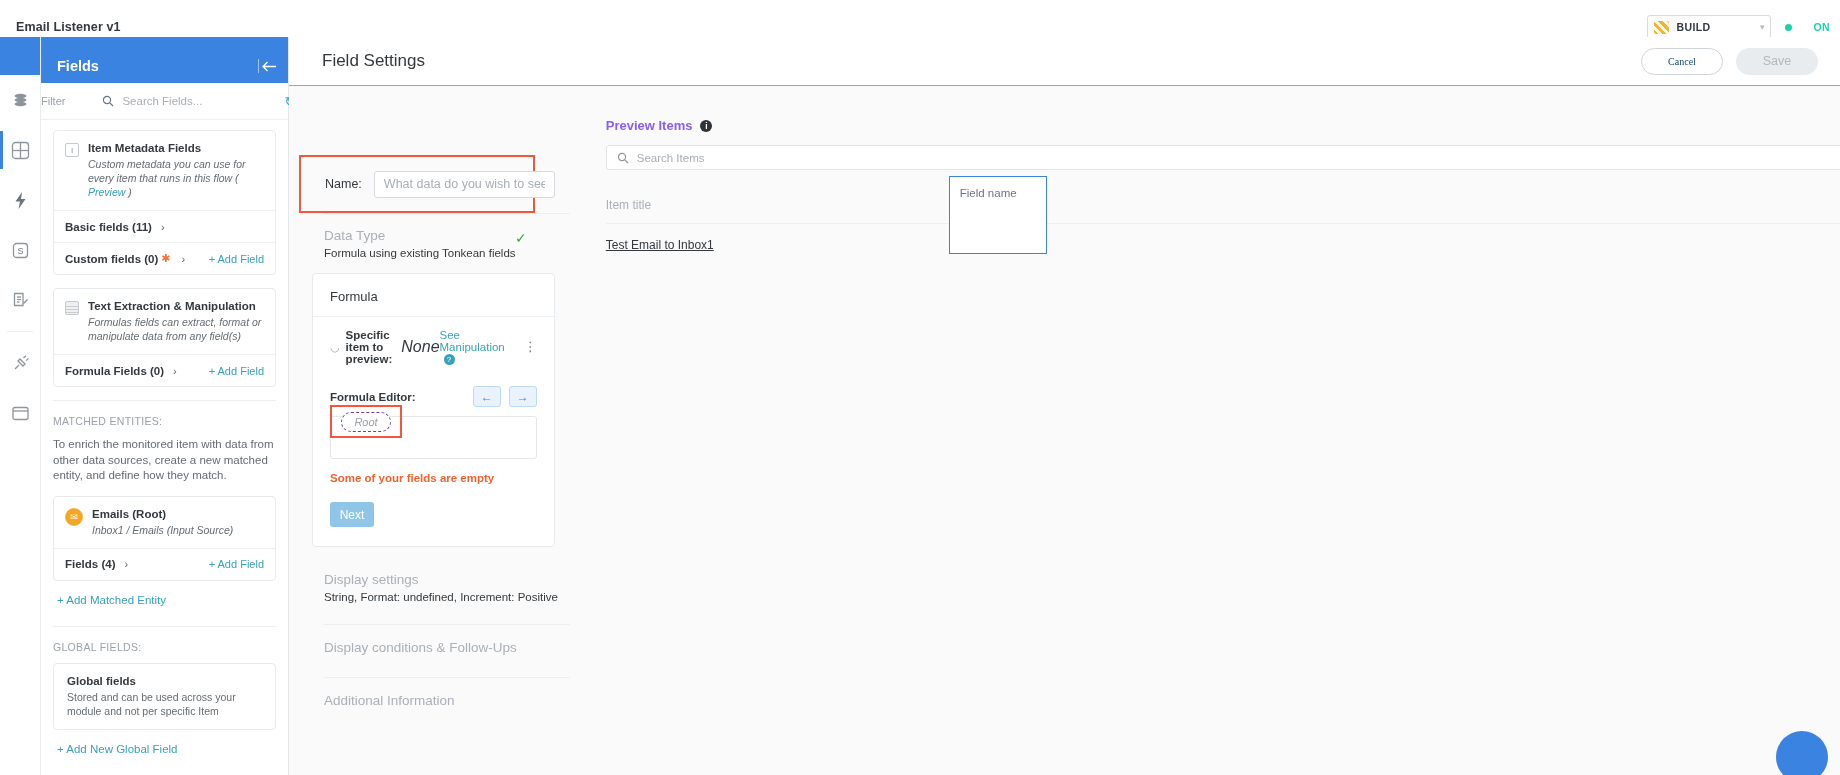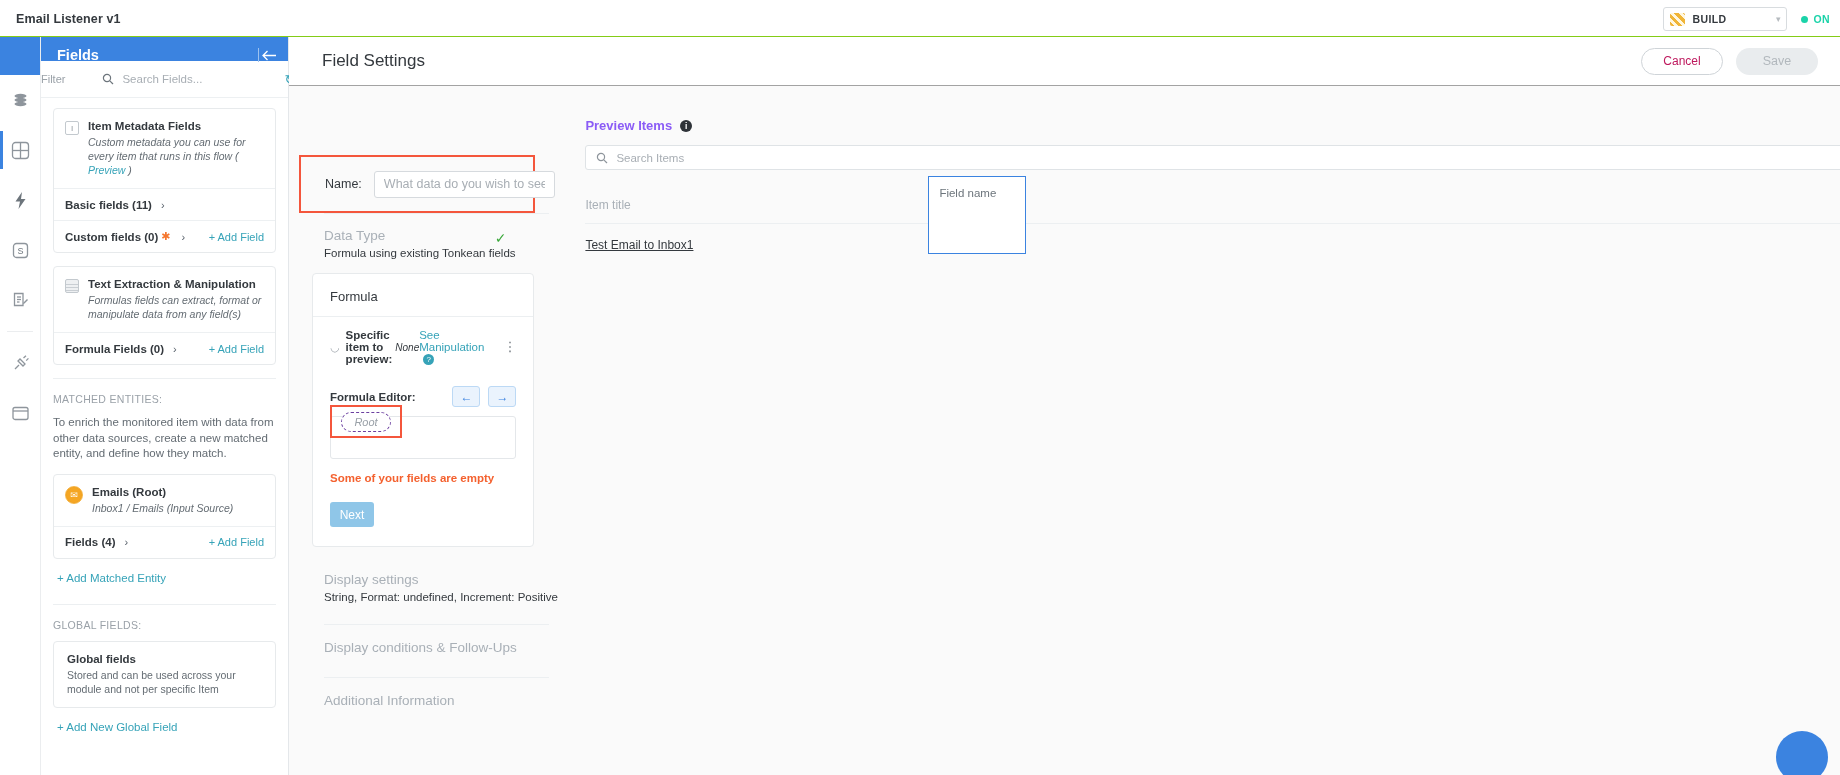--- a/index.html
+++ b/index.html
@@ -6,22 +6,22 @@
   html, body {
     width: 1840px; height: 775px;
     font-family: "Liberation Sans", sans-serif;
     background: #ffffff;
     overflow: hidden;
   }
   .app { position: relative; width: 1840px; height: 775px; }
 
   
   .topbar {
-    position: absolute; top: 2px; left: 0; width: 1840px; height: 37px;
-    background: #fff; border-bottom: 3px solid #84cc16;
+    position: absolute; top: 12px; left: 0; width: 1840px; height: 37px;
+    background: #fff; border-bottom: 7px solid #84cc16;
     display: flex; align-items: center;
   }
   .topbar-title {
     margin-left: 16px; font-size: 12.5px; font-weight: bold; color: #34393e;
     letter-spacing: .1px;
   }
   .topbar-right {
     margin-left: auto; display: flex; align-items: center; gap: 14px;
     padding-right: 10px;
   }
@@ -29,21 +29,21 @@
     width: 124px; height: 24px; border: 1px solid #d8dcdf; border-radius: 3px;
     background: #fff; display: flex; align-items: center; padding: 0 6px;
     gap: 7px;
   }
   .hatch-icon {
     width: 15px; height: 13px; border-radius: 2px;
     background: repeating-linear-gradient(45deg, #f0b537 0 3px, #fff7e0 3px 6px);
   }
   .env-label { font-size: 10.5px; font-weight: bold; color: #34393e; letter-spacing: .4px; }
   .chev { margin-left: auto; color: #b6bbbf; font-size: 9px; }
-  .on-pill { display: flex; align-items: center; gap: 5px; }
+  .on-pill { display: flex; align-items: center; gap: 21px; }
   .on-dot { width: 7px; height: 7px; border-radius: 50%; background: #1ad3a9; }
   .on-text { font-size: 10.5px; font-weight: bold; color: #1ad3a9; letter-spacing: .4px; }
 
   
   .rail {
     position: absolute; top: 37px; left: 0; width: 41px; height: 738px;
     background: #fff; border-right: 1px solid #ebedef;
   }
   .rail-head { height: 38px; background: #3b83e0; }
   .rail-item {
@@ -56,21 +56,21 @@
   }
   .rail-item svg { display: block; }
   .rail-div { height: 1px; background: #ebedef; margin: 6px 7px; }
 
   
   .fields-panel {
     position: absolute; top: 37px; left: 41px; width: 248px; height: 738px;
     background: #fff; border-right: 1px solid #e4e7ea;
   }
   .fields-head {
-    height: 24px; background: #3b83e0; color: #fff;
+    height: 46px; background: #3b83e0; color: #fff;
     display: flex; align-items: center; padding: 12px 0 0 16px;
   }
   .fields-head-title { font-size: 14.5px; font-weight: bold; }
   .collapse-btn {
     margin-left: auto; margin-right: 10px; display: flex; align-items: center;
     gap: 2px; color: #fff;
   }
   .collapse-bar { width: 1px; height: 14px; background: #9dc2ef; }
 
   .filter-row {
@@ -144,22 +144,22 @@
     background: #fafafa;
   }
   .main-head {
     height: 49px; background: #fff; border-bottom: 1px solid #a3a3a3;
     display: flex; align-items: center; padding: 0 22px 0 33px;
   }
   .main-title { font-size: 17px; color: #34393e; }
   .head-actions { margin-left: auto; display: flex; align-items: center; gap: 13px; }
   .btn-cancel {
     width: 82px; height: 27px; border: 1px solid #cfd4d8; border-radius: 14px;
-    background: #fff; font-size: 12px; color: #be185d; cursor: pointer;
-    font-family: Liberation Sans, sans-serif;
+    background: #fff; font-size: 10px; color: #0c4a6e; cursor: pointer;
+    font-family: Liberation Serif, serif;
   }
   .btn-save {
     width: 82px; height: 27px; border: none; border-radius: 14px;
     background: #e9ecee; font-size: 12.5px; color: #b2b8bd; cursor: default;
     font-family: "Liberation Sans", sans-serif;
   }
 
   .main-cols { display: flex; height: 689px; }
   .col-left { width: 546px; position: relative; }
   .col-div { width: 1px; background: #e8ebed; }
@@ -191,21 +191,21 @@
 
   .formula-card {
     margin: 14px 28px 0 23px; background: #fff; border: 1px solid #e7eaec;
     border-radius: 4px; padding: 15px 17px 19px 17px;
   }
   .formula-head { font-size: 13px; color: #34393e; padding-bottom: 12px; }
   .formula-hr { height: 1px; background: #eceff1; margin: 0 -17px 12px -17px; }
   .spec-row { display: flex; align-items: center; }
   .flask-ico { color: #9aa1a8; font-size: 11px; margin-right: 6px; }
   .spec-label { font-size: 11.5px; font-weight: bold; color: #34393e; }
-  .spec-val { font-size: 10px; color: #34393e; font-style: italic; margin-left: 3px; text-align: center; }
+  .spec-val { font-size: 16px; color: #34393e; font-style: italic; margin-left: 9px; text-align: center; }
   .doc-link { margin-left: auto; font-size: 11.5px; color: #36a3b8; }
   .info-o {
     display: inline-flex; width: 11px; height: 11px; border-radius: 50%;
     background: #36a3b8; color: #fff; font-size: 8px; align-items: center;
     justify-content: center; margin-left: 4px; vertical-align: 1px;
   }
   .kebab { margin-left: 19px; color: #6d757c; font-size: 13px; line-height: 8px; letter-spacing: 0; }
 
   .editor-row { display: flex; align-items: center; margin-top: 21px; }
   .editor-label { font-size: 11.5px; font-weight: bold; color: #34393e; }

